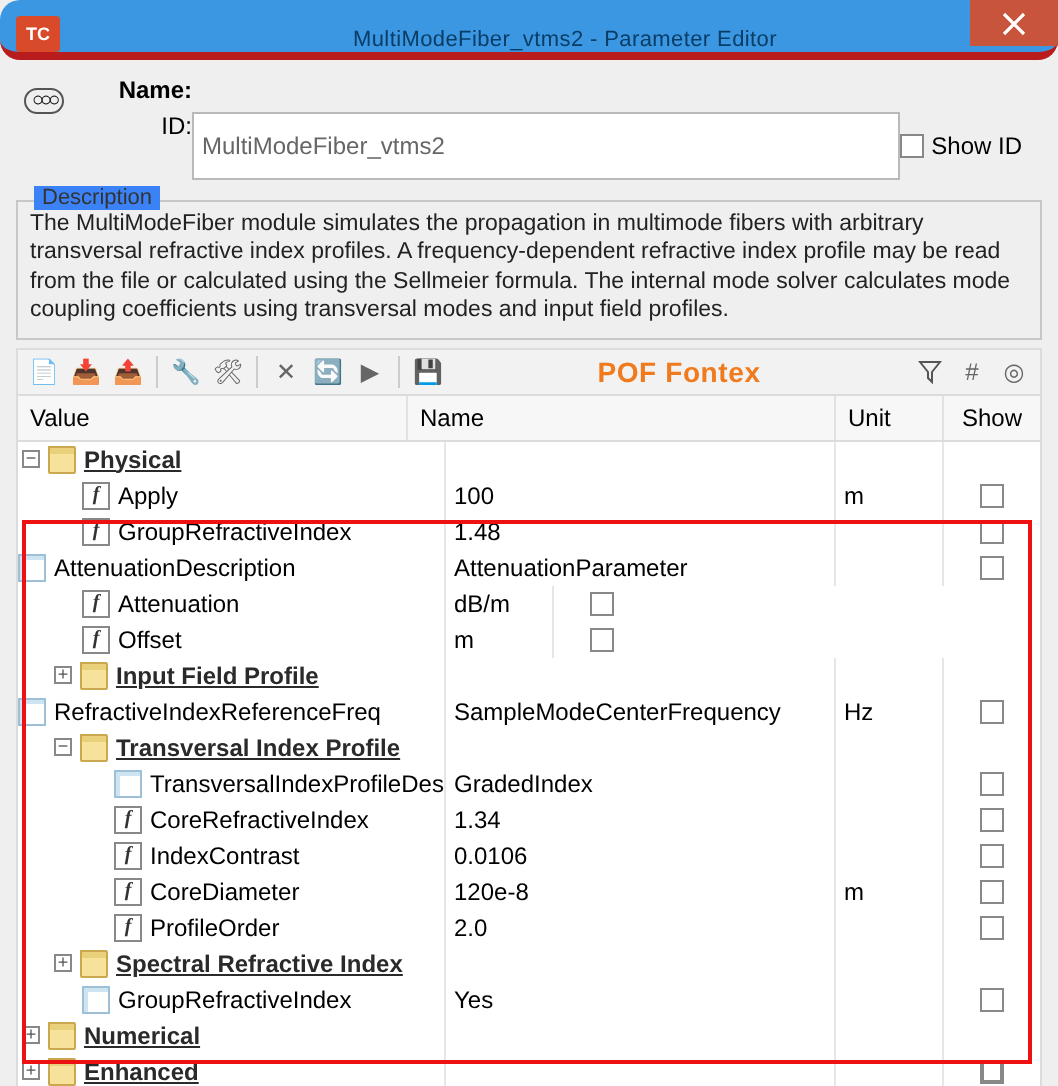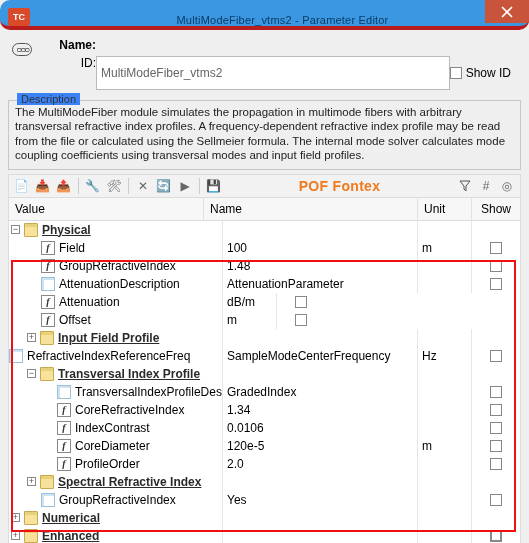--- a/index.html
+++ b/index.html
@@ -158,21 +158,21 @@
         <div class="c unit"></div>
         <div class="c show"></div>
     </div>
 
     <div class="redbox"></div>
 
     <div class="row">
       <div class="c name">
           <div class="name-inner" style="padding-left:32px">
             <span class="ic ic-f">f</span>
-            <span>Field</span>
+            <span>Apply</span>
           </div>
         </div>
       <div class="c value">100</div>
       <div class="c unit">m</div>
       <div class="c show">
           <span class="cb"></span>
         </div>
     </div>
     <div class="row">
       <div class="c name">
@@ -182,21 +182,21 @@
           </div>
         </div>
       <div class="c value">1.48</div>
       <div class="c unit"></div>
       <div class="c show">
           <span class="cb"></span>
         </div>
     </div>
     <div class="row">
       <div class="c name">
-          <div class="name-inner" style="padding-left:32px">
+          <div class="name-inner" style="">
             <span class="ic ic-page"></span>
             <span>AttenuationDescription</span>
           </div>
         </div>
       <div class="c value">AttenuationParameter</div>
       <div class="c unit"></div>
       <div class="c show">
           <span class="cb"></span>
         </div>
     </div>
@@ -303,21 +303,21 @@
           <span class="cb"></span>
         </div>
     </div>
     <div class="row">
       <div class="c name">
           <div class="name-inner" style="padding-left:48px">
             <span class="ic ic-f">f</span>
             <span>CoreDiameter</span>
           </div>
         </div>
-      <div class="c value">120e-5</div>
+      <div class="c value">120e-8</div>
       <div class="c unit">m</div>
       <div class="c show">
           <span class="cb"></span>
         </div>
     </div>
     <div class="row">
       <div class="c name">
           <div class="name-inner" style="padding-left:48px">
             <span class="ic ic-f">f</span>
             <span>ProfileOrder</span>

